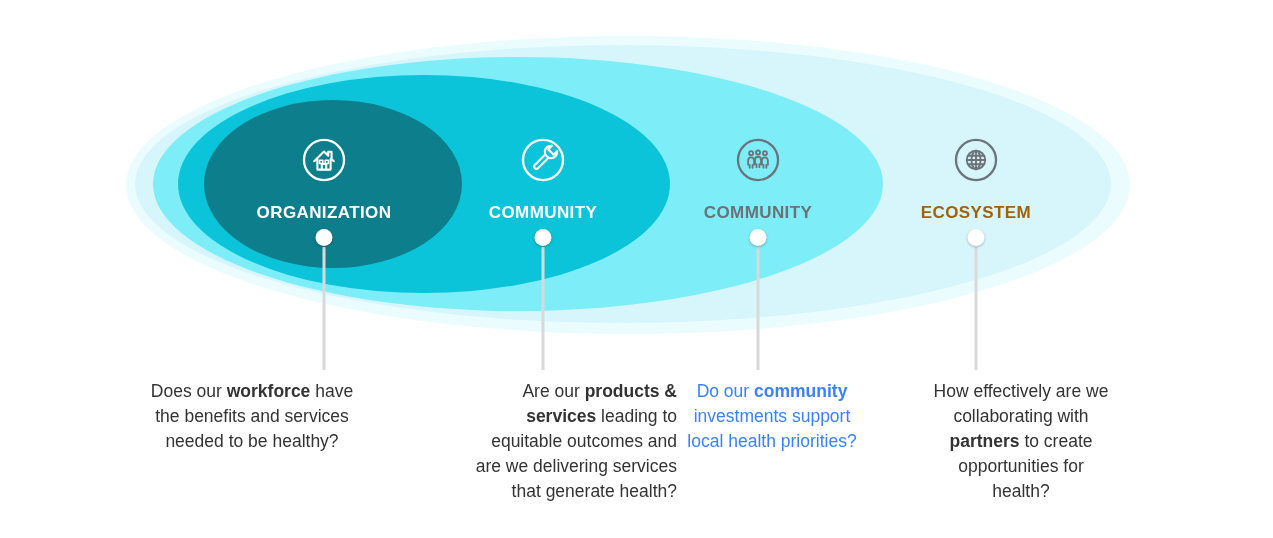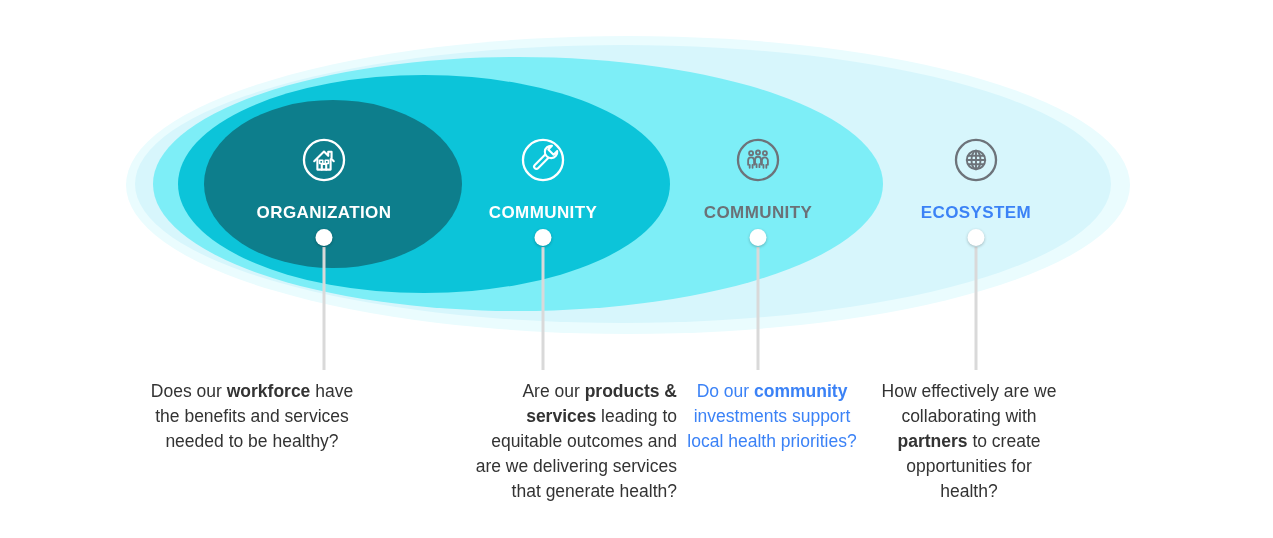--- a/index.html
+++ b/index.html
@@ -28,21 +28,21 @@
     position:absolute;top:229px;width:17px;height:17px;border-radius:50%;
     transform:translateX(-50%);box-shadow:0 1px 3px rgba(0,0,0,0.25);z-index:7;
   }
   .c0{left:324px;} .c1{left:543px;} .c2{left:758px;} .c3{left:976px;}
 
   .question{
     position:absolute;top:379px;width:300px;transform:translateX(-50%);
     text-align:center;font-size:17.5px;line-height:25px;z-index:8;
   }
   .question b{font-weight:bold;}
-  .q0{left:252px;} .q1{left:527px;text-align:right;} .q2{left:772px;} .q3{left:969px;}
+  .q0{left:252px;} .q1{left:527px;text-align:right;} .q2{left:772px;} .q3{left:1021px;}
 </style>
 </head>
 <body>
 
 <div class="canvas" style="background: rgb(255, 255, 255);">
 
   <div class="ring r0" style="background: rgb(234, 252, 254);"></div>
   <div class="ring r1" style="background: rgb(215, 246, 252);"></div>
   <div class="ring r2" style="background: rgb(125, 238, 247);"></div>
   <div class="ring r3" style="background: rgb(12, 196, 217);"></div>
@@ -112,21 +112,21 @@
           <circle cx="24" cy="24" r="20.9" stroke-width="2.4"></circle>
           <circle cx="24" cy="24" r="9.6"></circle>
           <path d="M14.4 24 L33.6 24"></path>
           <path d="M15.7 19.5 L32.3 19.5"></path>
           <path d="M15.7 28.5 L32.3 28.5"></path>
           <path d="M24 14.4 L24 33.6"></path>
           <ellipse cx="24" cy="24" rx="4.7" ry="9.6"></ellipse>
         </g>
       </svg>
     </span>
-    <span class="lvl-label c3" style="color: #3b82f6;">ECOSYSTEM</span>
+    <span class="lvl-label c3" style="color: #a16207;">ECOSYSTEM</span>
     <span class="dot c3" style="background: rgb(255, 255, 255);"></span>
     <span class="connector c3" style="background: rgb(217, 217, 217);"></span>
   </div>
 
   <div class="question q0" style="color: rgb(51, 51, 51);"><span>Does our </span><b>workforce</b><span> have<br>the benefits and services<br>needed to be healthy?</span></div>
   <div class="question q1" style="color: rgb(51, 51, 51);"><span>Are our </span><b>products &amp;<br>services</b><span> leading to<br>equitable outcomes and<br>are we delivering services<br>that generate health?</span></div>
   <div class="question q2" style="color: #3b82f6;"><span>Do our </span><b>community</b><span><br>investments support<br>local health priorities?</span></div>
   <div class="question q3" style="color: rgb(51, 51, 51);"><span>How effectively are we<br>collaborating with<br></span><b>partners</b><span> to create<br>opportunities for<br>health?</span></div>
 
 </div>

